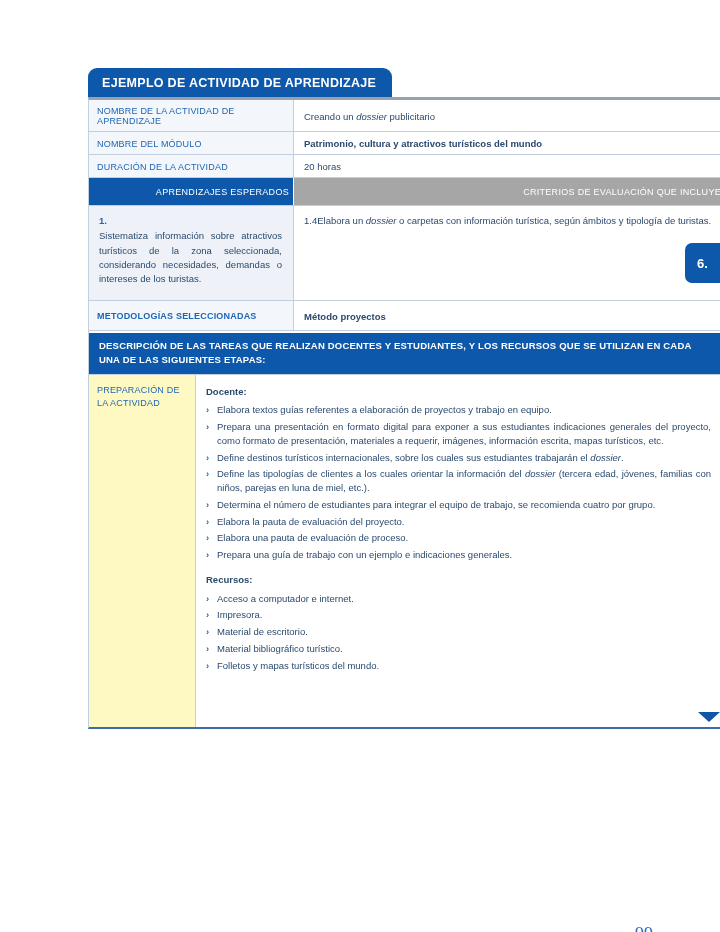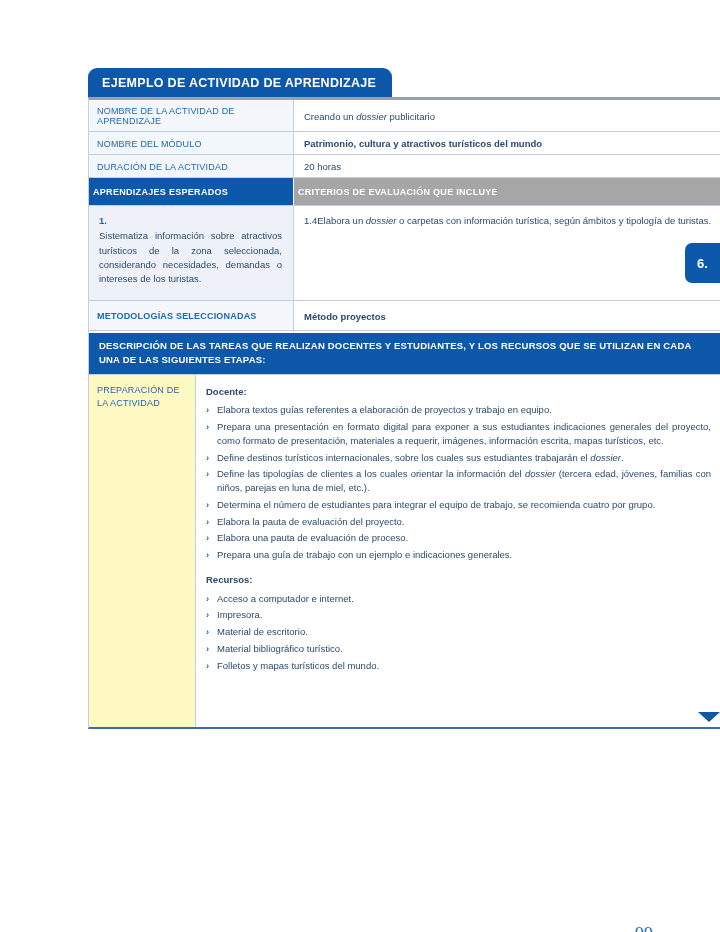--- a/index.html
+++ b/index.html
@@ -35,21 +35,21 @@
   .row:last-child{border-bottom:none;}
 
   .info-label{
     width:205px;flex:none;background:#f3f6fa;color:var(--label-blue);
     font-size:9px;padding:6px 8px 5px;border-right:1px solid var(--border);
     display:flex;align-items:center;letter-spacing:.2px;
   }
   .info-value{flex:1;font-size:9.5px;color:var(--navy);padding:6px 10px 5px;display:flex;align-items:center;}
 
   .hdr-cell{
-    font-size:9px;font-weight:bold;color:#fff;text-align:left;
+    font-size:9px;font-weight:normal;color:#fff;text-align:right;
     padding:9px 4px 8px;letter-spacing:.3px;
   }
   .hdr-left{width:205px;flex:none;background:var(--blue);border-right:1px solid #fff;}
   .hdr-right{flex:1;background:var(--hdr-gray);}
 
   .content-row{min-height:95px;}
   .ae-cell{
     width:205px;flex:none;background:var(--cell-tint);
     border-right:1px solid var(--border);
     padding:8px 11px 8px 10px;font-size:9.5px;line-height:1.5;text-align:justify;

